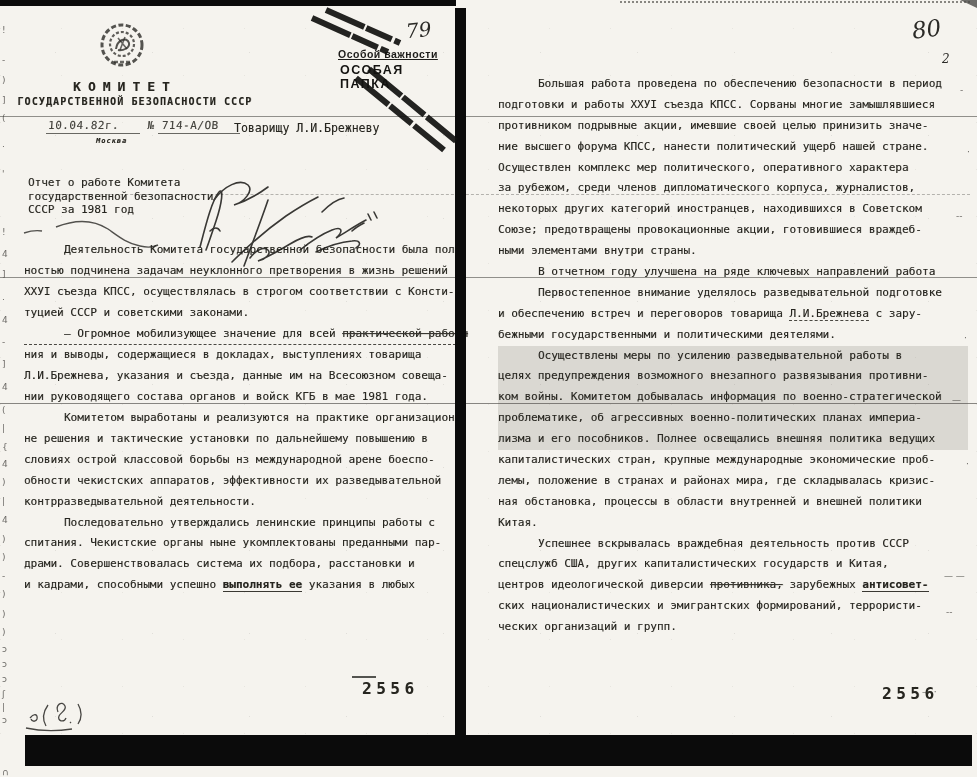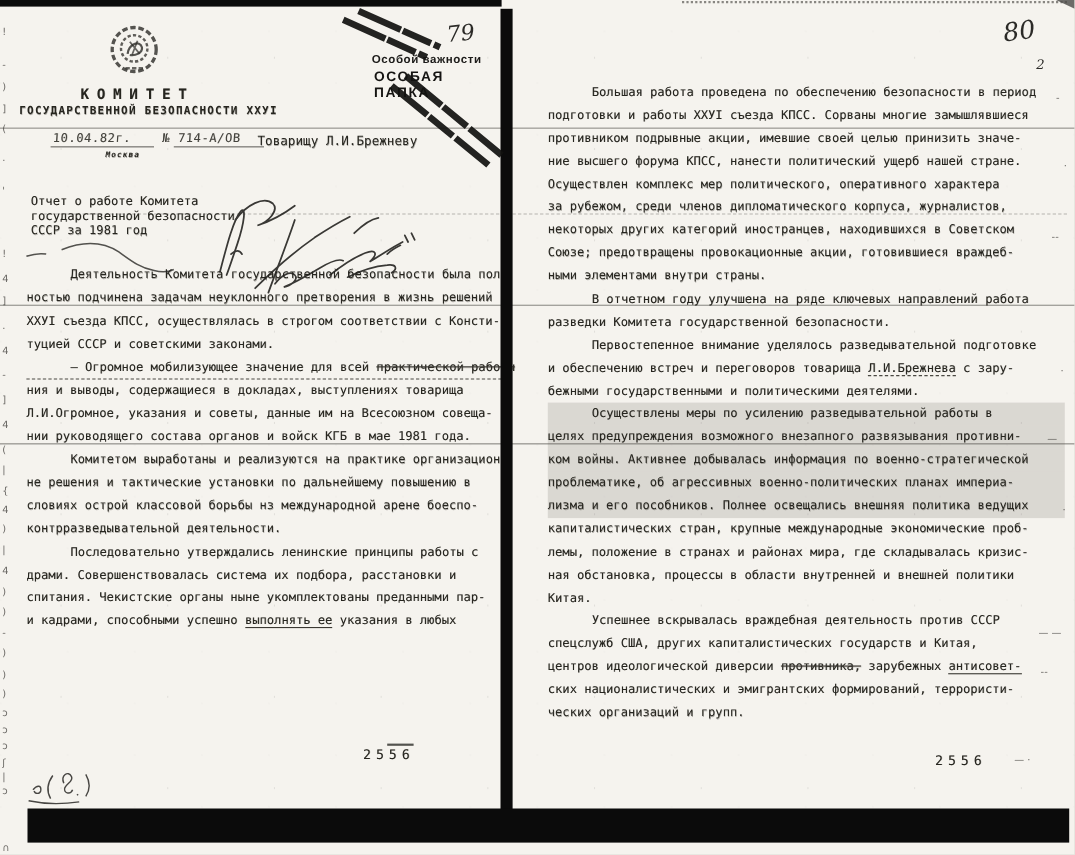--- a/index.html
+++ b/index.html
@@ -19,37 +19,37 @@
   .ink{text-shadow:0.4px 0.4px 0 rgba(45,42,38,.35);}
   
   .bar{background:#0b0b0b;}
   
   .fold{height:1px;background:#3d3c39;opacity:.55;}
   .fold.dashed{background:none;border-top:1px dashed #55534e;opacity:.4;height:0;}
   
   .textcol .tline{height:20.9px;line-height:20.9px;font-size:11px;white-space:pre;}
   .textcol .tline.indent{text-indent:40px;}
   .textcol .tline.hl{background:rgba(82,76,68,.16);}
-  .tline .u{border-bottom:1px solid #3a3832;}
+  .tline .u{border-bottom:1px solid #3a3832;font-weight:bold;}
   .tline .u-dash,.tline.u-dash{border-bottom:1px dashed #4a4842;}
   .tline .strike{text-decoration:line-through;text-decoration-color:#3a3832;}
   
   .org-title{font-weight:bold;font-size:13px;letter-spacing:7px;text-align:center;}
   .org-subtitle{font-weight:bold;font-size:10px;letter-spacing:1.1px;text-align:center;}
   .dateline{font-size:11px;letter-spacing:.5px;transform:skewX(-4deg);opacity:.85;}
   .dl-u{height:1px;background:#45433e;opacity:.8;}
   .city{font-size:7px;font-weight:bold;letter-spacing:1px;}
   .addressee{font-size:11.5px;}
   .subject .tline{height:13.5px;line-height:13.5px;font-size:11px;white-space:pre;}
   
   .stamp-l1{font-family:"Liberation Sans",sans-serif;font-weight:bold;font-size:10.5px;letter-spacing:.5px;color:#1d1c1a;}
   .stamp-l2{font-family:"Liberation Sans",sans-serif;font-weight:bold;font-size:12.5px;letter-spacing:1.5px;color:#151412;}
   
   .hw-num{font-family:"DejaVu Serif",serif;font-style:italic;color:#2b2a27;}
-  .copy-num{font-weight:normal;font-size:12px;letter-spacing:4.5px;}
+  .copy-num{font-weight:bold;font-size:16px;letter-spacing:4.5px;margin-left:32px;}
   .overbar{height:1.5px;background:#2b2a27;opacity:.8;}
   .margin-mark{position:absolute;font-family:"DejaVu Sans",sans-serif;font-size:9px;color:#3c3a36;opacity:.75;line-height:9px;}
   .corner-nub{width:0;height:0;border-left:17px solid transparent;border-top:8px solid #4a4946;opacity:.8;}
   .topdots{border-top:2px dotted #4e4c48;opacity:.65;height:0;}
   svg.overlay{position:absolute;left:0;top:0;pointer-events:none;}
 </style>
 </head>
 <body>
 
 <div id="scan">
@@ -63,60 +63,61 @@
 
     <svg class="abs" style="left:96px;top:20px;" width="52" height="52" viewBox="0 0 52 52">
       <circle cx="26" cy="25" r="20" fill="none" stroke="#2c2b27" stroke-width="3" stroke-dasharray="5 2.5" opacity=".8"></circle>
       <circle cx="26" cy="24" r="12" fill="none" stroke="#2c2b27" stroke-width="2.2" stroke-dasharray="3 2" opacity=".75"></circle>
       <path d="M20,29 C21,20 31,16 33,23 C34,28 27,31 22,30" fill="none" stroke="#2c2b27" stroke-width="2" opacity=".8"></path>
       <path d="M22,18 L31,29 M29,17 L24,30" stroke="#2c2b27" stroke-width="1.6" opacity=".7"></path>
       <path d="M18,42 h16" stroke="#2c2b27" stroke-width="2.4" stroke-dasharray="4 2" opacity=".7"></path>
     </svg>
 
     <div class="abs org-title ink" style="left:0;top:79px;width:250px;">КОМИТЕТ</div>
-    <div class="abs org-subtitle ink" style="left:5px;top:96px;width:260px;">ГОСУДАРСТВЕННОЙ БЕЗОПАСНОСТИ ХХУI</div>
+    <div class="abs org-subtitle ink" style="left:5px;top:96px;width:260px;">ГОСУДАРСТВЕННОЙ БЕЗОПАСНОСТИ СССР</div>
 
     <div class="abs dateline ink" style="left:48px;top:119px;">
       <span>10.04.82г.</span>
       <span style="display:inline-block;width:14px;"></span>
       <span>№ 714-А/ОВ</span>
     </div>
     <div class="abs dl-u" style="left:46px;top:133px;width:94px;"></div>
     <div class="abs dl-u" style="left:158px;top:133px;width:82px;"></div>
     <div class="abs city ink" style="left:96px;top:137px;font-style:italic;">Москва</div>
 
     <div class="abs addressee ink" style="left:234px;top:121px;">Товарищу Л.И.Брежневу</div>
 
-    <div class="abs stamp-l1" style="left:338px;top:48px;">Особой важности</div>
+    <div class="abs stamp-l1" style="left:338px;top:48px;text-decoration:underline;">Особой важности</div>
     <div class="abs stamp-l2" style="left:340px;top:63px;">ОСОБАЯ ПАПКА</div>
 
     <div class="abs hw-num" style="left:406px;top:18px;font-size:20px;transform:rotate(-6deg);">79</div>
 
     <div class="abs subject ink" style="left:28px;top:176px;">
         <div class="tline"><span>Отчет о работе Комитета</span></div>
         <div class="tline"><span>государственной безопасности</span></div>
         <div class="tline"><span>СССР за 1981 год</span></div>
       </div>
 
     <div class="abs textcol ink" style="left:24px;top:240px;width:432px;">
         <div class="tline indent"><span>Деятельность Комитета государственной безопасности была пол-</span></div>
         <div class="tline"><span>ностью подчинена задачам неуклонного претворения в жизнь решений</span></div>
         <div class="tline"><span>ХХУI съезда КПСС, осуществлялась в строгом соответствии с Консти-</span></div>
         <div class="tline"><span>туцией СССР и советскими законами.</span></div>
         <div class="tline indent u-dash"><span>— Огромное мобилизующее значение для всей </span><span class="strike">практической работы</span></div>
         <div class="tline"><span>ния и выводы, содержащиеся в докладах, выступлениях товарища</span></div>
-        <div class="tline"><span>Л.И.Огромное, указания и советы, данные им на Всесоюзном совеща-</span></div>
+        <div class="tline"><span>Л.И.Брежнева, указания и съезда, данные им на Всесоюзном совеща-</span></div>
         <div class="tline"><span>нии руководящего состава органов и войск КГБ в мае 1981 года.</span></div>
         <div class="tline indent"><span>Комитетом выработаны и реализуются на практике организацион-</span></div>
         <div class="tline"><span>не решения и тактические установки по дальнейшему повышению в</span></div>
         <div class="tline"><span>словиях острой классовой борьбы нз международной арене боеспо-</span></div>
+        <div class="tline"><span>обности чекистских аппаратов, эффективности их разведывательной</span></div>
         <div class="tline"><span>контрразведывательной деятельности.</span></div>
         <div class="tline indent"><span>Последовательно утверждались ленинские принципы работы с</span></div>
+        <div class="tline"><span>спитания. Чекистские органы ныне укомплектованы преданными пар-</span></div>
         <div class="tline"><span>драми. Совершенствовалась система их подбора, расстановки и</span></div>
-        <div class="tline"><span>спитания. Чекистские органы ныне укомплектованы преданными пар-</span></div>
         <div class="tline"><span>и кадрами, способными успешно </span><span class="u">выполнять ее</span><span> указания в любых</span></div>
       </div>
 
     <div class="abs copy-num ink" style="left:330px;top:679px;">2556</div>
     <div class="abs overbar" style="left:352px;top:676px;width:24px;"></div>
   </div>
 
   <div class="abs" style="left:466px;top:0;width:511px;height:777px;">
 
     <div class="abs hw-num" style="left:446px;top:16px;font-size:23px;transform:rotate(-7deg);">80</div>
@@ -126,27 +127,26 @@
         <div class="tline indent"><span>Большая работа проведена по обеспечению безопасности в период</span></div>
         <div class="tline"><span>подготовки и работы ХХУI съезда КПСС. Сорваны многие замышлявшиеся</span></div>
         <div class="tline"><span>противником подрывные акции, имевшие своей целью принизить значе-</span></div>
         <div class="tline"><span>ние высшего форума КПСС, нанести политический ущерб нашей стране.</span></div>
         <div class="tline"><span>Осуществлен комплекс мер политического, оперативного характера</span></div>
         <div class="tline"><span>за рубежом, среди членов дипломатического корпуса, журналистов,</span></div>
         <div class="tline"><span>некоторых других категорий иностранцев, находившихся в Советском</span></div>
         <div class="tline"><span>Союзе; предотвращены провокационные акции, готовившиеся враждеб-</span></div>
         <div class="tline"><span>ными элементами внутри страны.</span></div>
         <div class="tline indent"><span>В отчетном году улучшена на ряде ключевых направлений работа</span></div>
-        <div class="tline"><span>разведки Комитета государственной безопасности.</span></div>
         <div class="tline indent"><span>Первостепенное внимание уделялось разведывательной подготовке</span></div>
         <div class="tline"><span>и обеспечению встреч и переговоров товарища </span><span class="u-dash">Л.И.Брежнева</span><span> с зару-</span></div>
         <div class="tline"><span>бежными государственными и политическими деятелями.</span></div>
         <div class="tline indent hl"><span>Осуществлены меры по усилению разведывательной работы в</span></div>
         <div class="tline hl"><span>целях предупреждения возможного внезапного развязывания противни-</span></div>
-        <div class="tline hl"><span>ком войны. Активнее добывалась информация по военно-стратегической</span></div>
+        <div class="tline hl"><span>ком войны. Комитетом добывалась информация по военно-стратегической</span></div>
         <div class="tline hl"><span>проблематике, об агрессивных военно-политических планах империа-</span></div>
         <div class="tline hl"><span>лизма и его пособников. Полнее освещались внешняя политика ведущих</span></div>
         <div class="tline"><span>капиталистических стран, крупные международные экономические проб-</span></div>
         <div class="tline"><span>лемы, положение в странах и районах мира, где складывалась кризис-</span></div>
         <div class="tline"><span>ная обстановка, процессы в области внутренней и внешней политики</span></div>
         <div class="tline"><span>Китая.</span></div>
         <div class="tline indent"><span>Успешнее вскрывалась враждебная деятельность против СССР</span></div>
         <div class="tline"><span>спецслужб США, других капиталистических государств и Китая,</span></div>
         <div class="tline"><span>центров идеологической диверсии </span><span class="strike">противника,</span><span> зарубежных </span><span class="u">антисовет-</span></div>
         <div class="tline"><span>ских националистических и эмигрантских формирований, террористи-</span></div>

